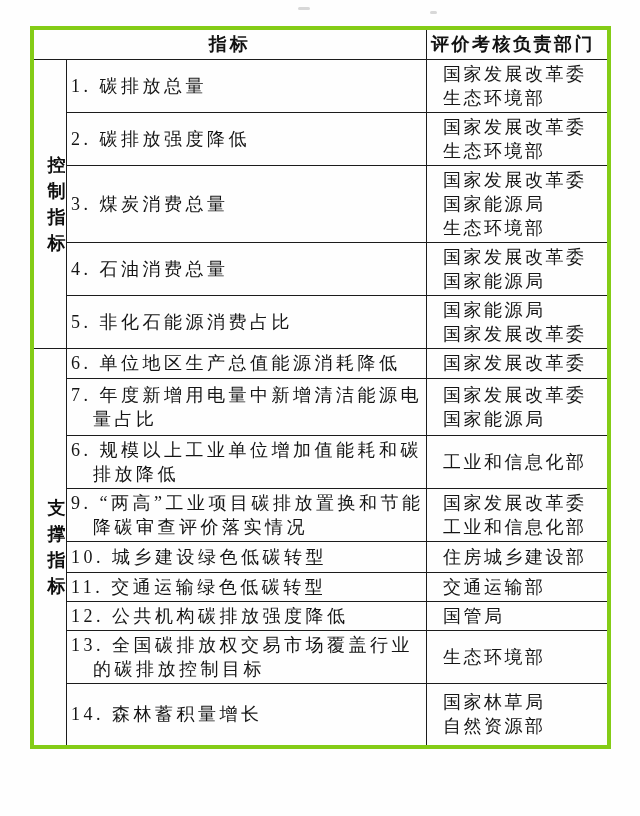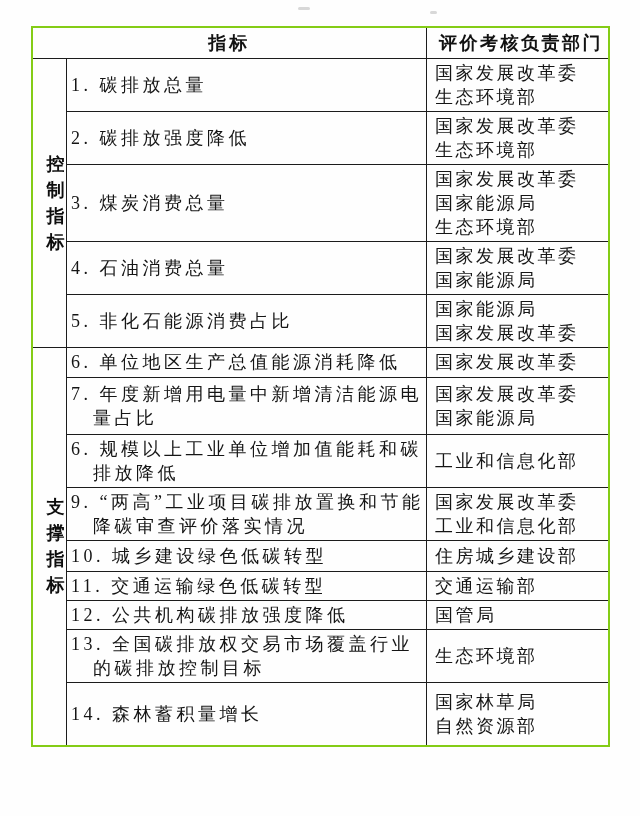--- a/index.html
+++ b/index.html
@@ -33,21 +33,21 @@
     letter-spacing: 1.5px;
     color: #0b0b0b;
     margin-bottom: 20px;
   }
 
   table.kpi {
     width: 577px;
     margin: 0 auto;
     border-collapse: collapse;
     table-layout: fixed;
-    border: 2px solid #84cc16;
+    border: 4px solid #84cc16;
   }
   table.kpi th, table.kpi td {
     border: 1px solid #1c1c1c;
   }
   col.c-group { width: 35px; }
   col.c-ind   { width: 360px; }
   col.c-dept  { width: 182px; }
 
   th.th-ind {
     font-family: "Liberation Sans", sans-serif;
@@ -56,21 +56,21 @@
     letter-spacing: 3px;
     text-align: center;
     vertical-align: middle;
   }
   th.th-dept {
     font-family: "Liberation Sans", sans-serif;
     font-weight: bold;
     font-size: 18px;
     letter-spacing: 2.5px;
     text-align: left;
-    padding-left: 12px;
+    padding-left: 4px;
     vertical-align: middle;
   }
   th.group-label {
     font-family: "Liberation Sans", sans-serif;
     font-weight: bold;
     font-size: 18px;
     line-height: 26px;
     letter-spacing: 0;
     text-align: left;
     vertical-align: middle;
@@ -85,21 +85,21 @@
     vertical-align: middle;
     padding: 2px 2px 2px 26px;
     text-indent: -22px;
     color: #151515;
   }
   td.dept {
     font-size: 18px;
     letter-spacing: 2.5px;
     line-height: 24px;
     vertical-align: middle;
-    padding: 2px 2px 2px 8px;
+    padding: 2px 2px 2px 16px;
     white-space: pre-line;
     color: #151515;
   }
 </style>
 </head>
 <body>
 
 <div class="page">
   <div class="scan-mark mark-a"></div>
   <div class="scan-mark mark-b"></div>

